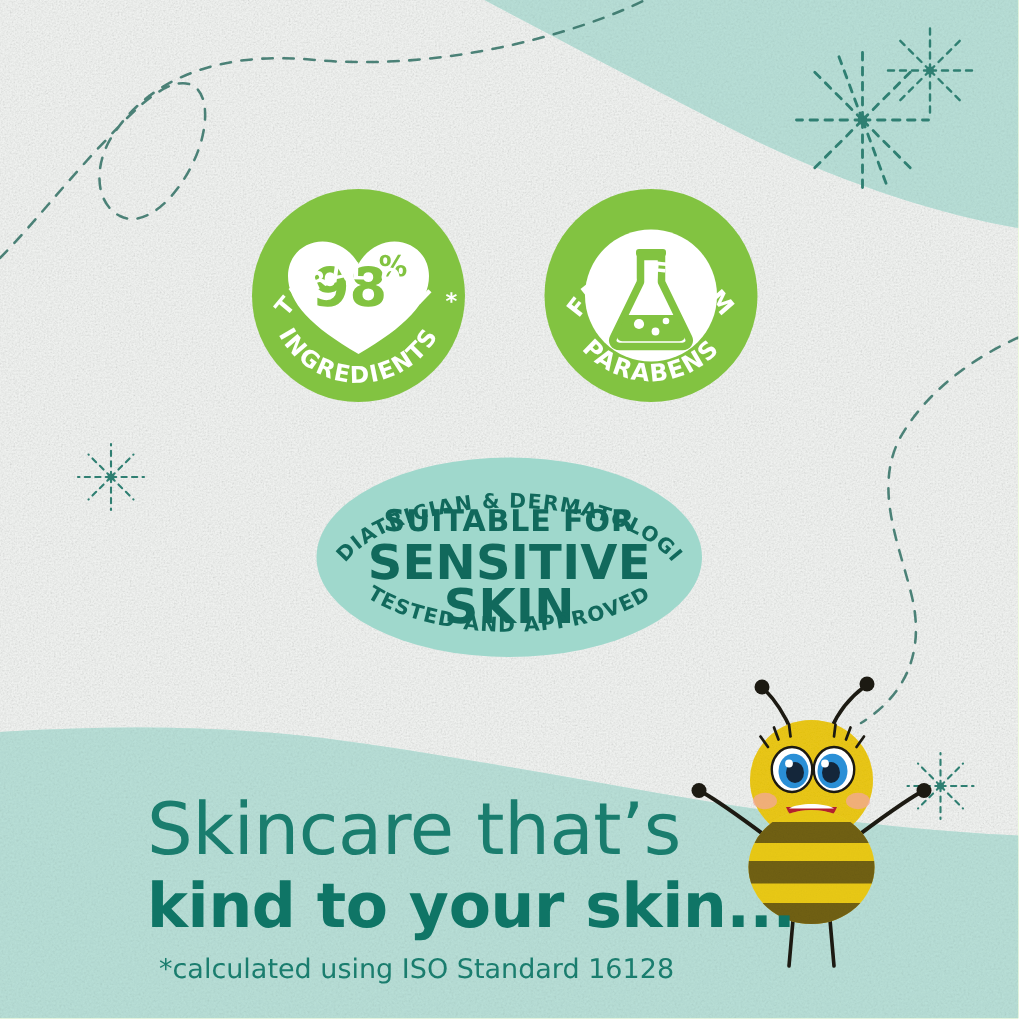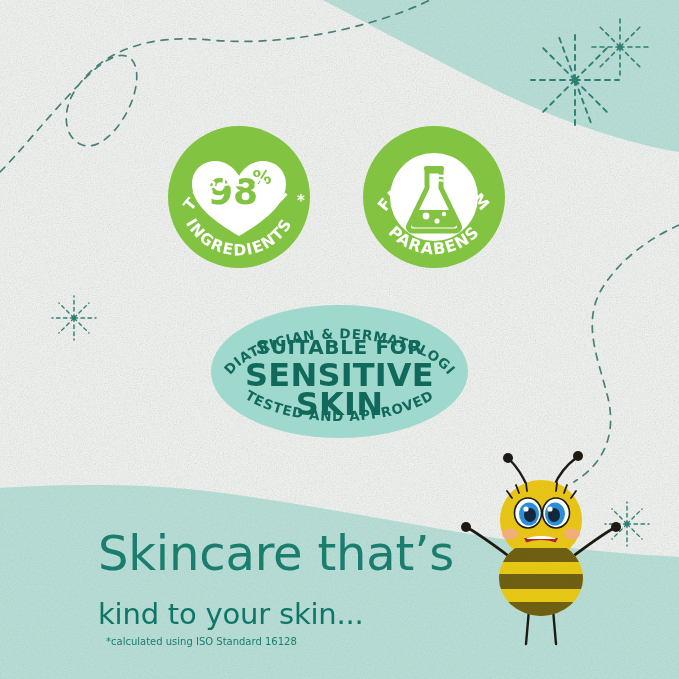--- a/index.html
+++ b/index.html
@@ -32,34 +32,34 @@
     font-family: "DejaVu Sans", sans-serif;
     font-size: 48px;
     font-weight: 400;
     letter-spacing: -0.2px;
     color: #1a7d6e;
     line-height: 1.05;
     white-space: nowrap;
   }
   .headline-line2 {
     font-family: "DejaVu Sans", sans-serif;
-    font-size: 29px;
-    font-weight: 400;
+    font-size: 41px;
+    font-weight: 700;
     letter-spacing: -0.2px;
     color: #0f7566;
     line-height: 1.1;
-    margin-top: 21px;
+    margin-top: 4px;
     white-space: nowrap;
   }
   #footnote {
     position: absolute;
     left: 106px;
     top: 636px;
     font-family: "DejaVu Sans", sans-serif;
-    font-size: 10px;
+    font-size: 18px;
     color: #1a7d6e;
     white-space: nowrap;
   }
 </style>
 </head>
 <body>
 
 <div id="stage">
 
   <svg id="bg-svg" viewBox="0 0 679 679">

